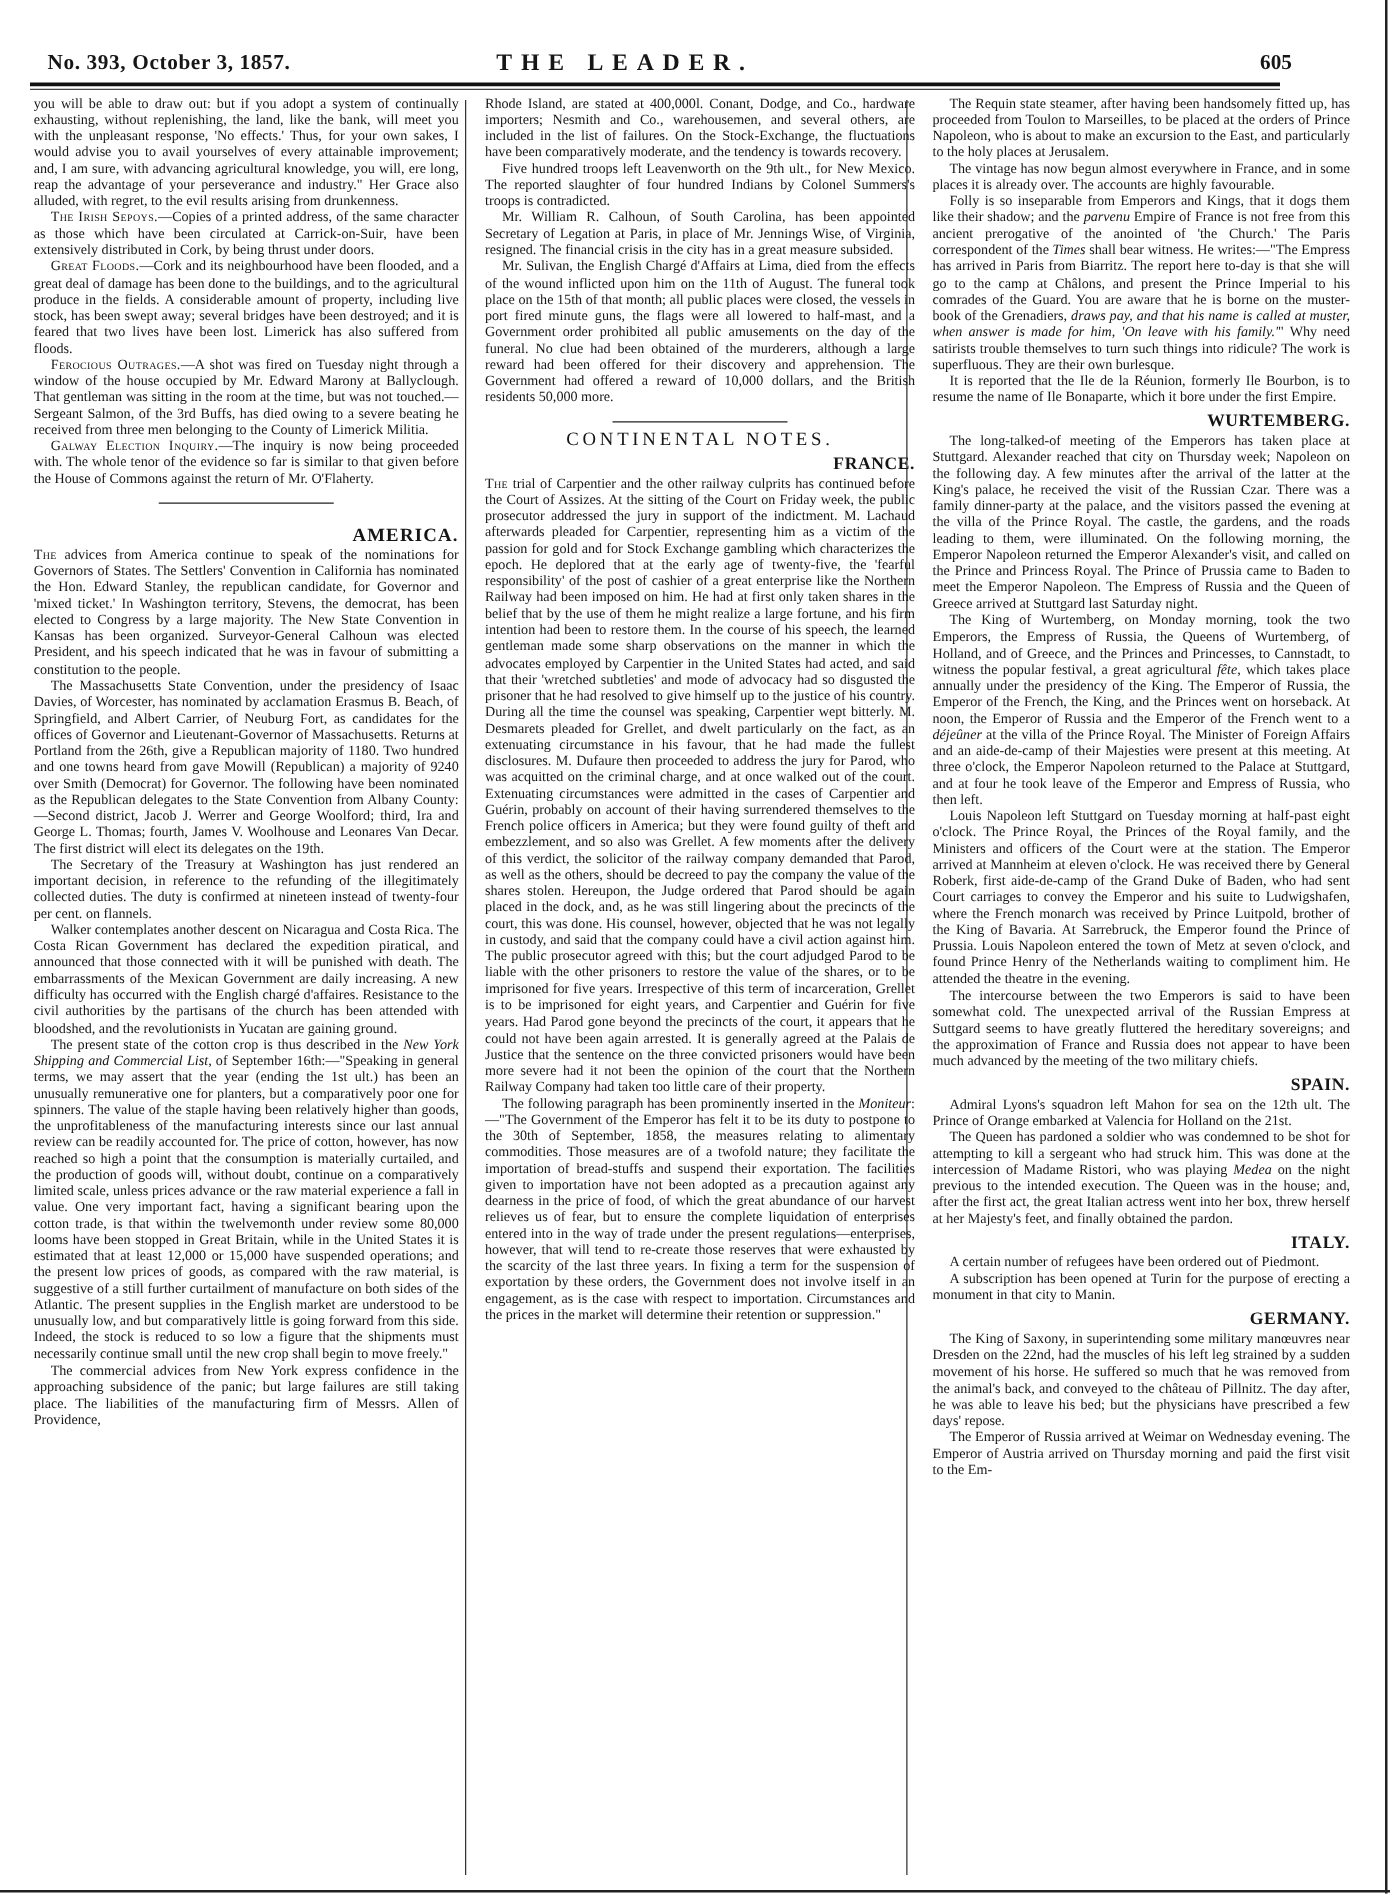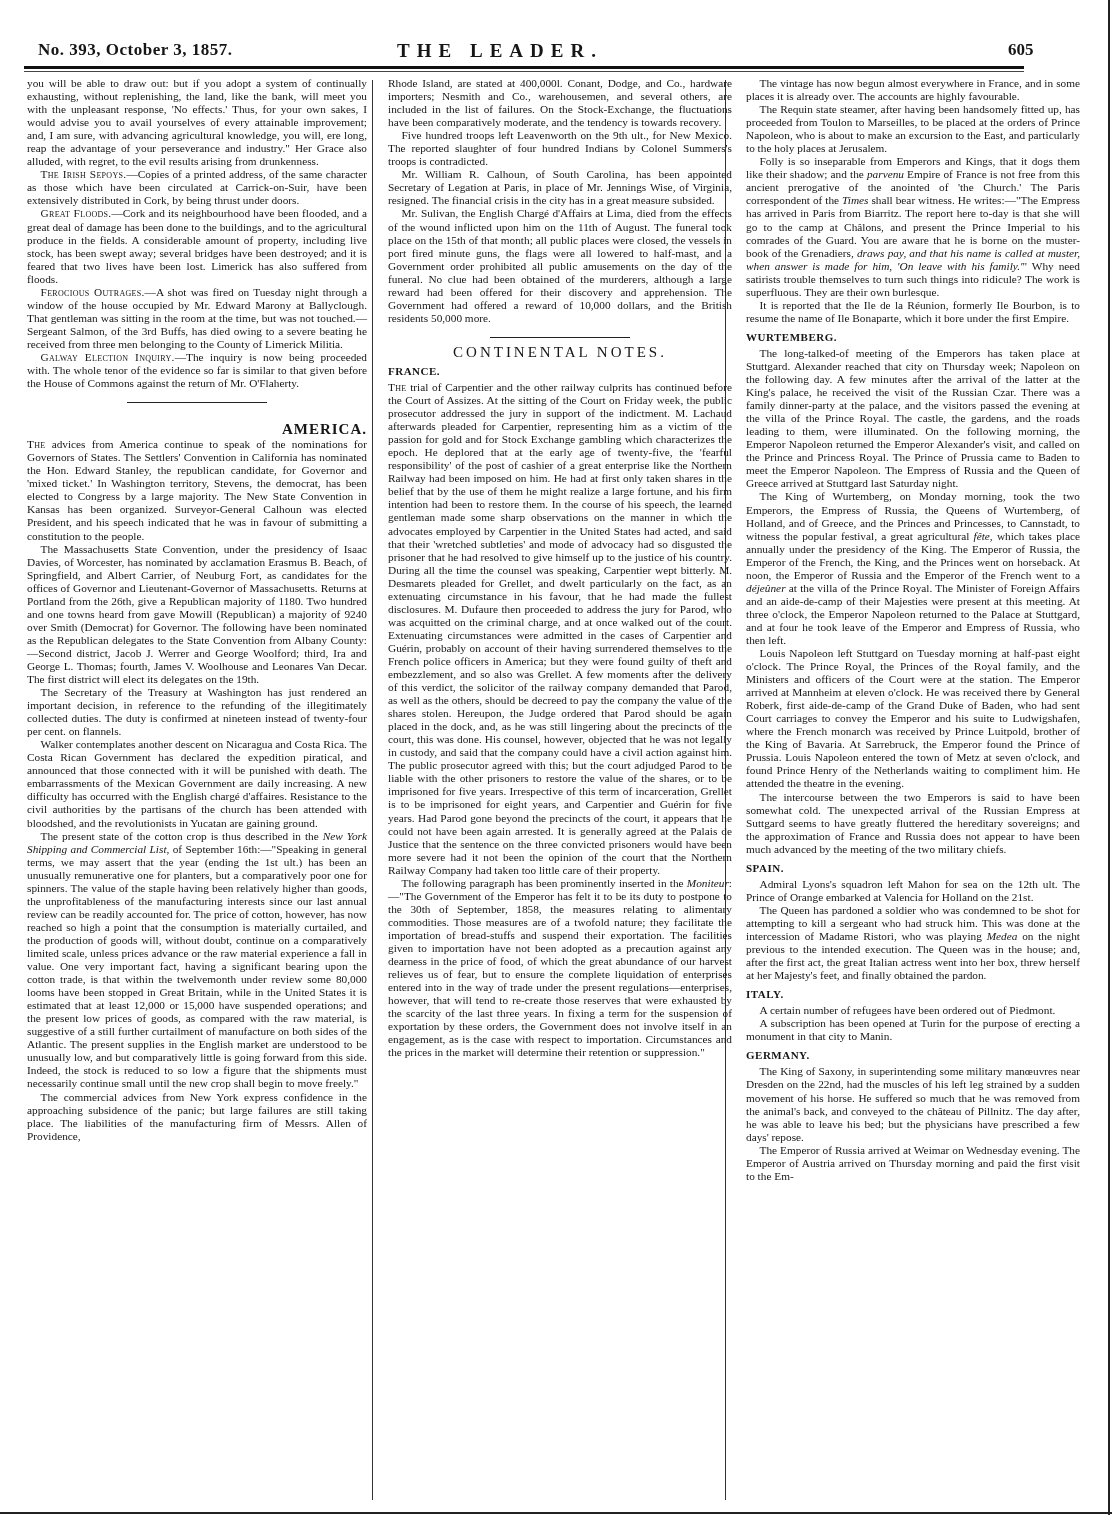--- a/index.html
+++ b/index.html
@@ -27,21 +27,21 @@
   .vr1 { left: 372px; }
   .vr2 { left: 725px; }
   .frame-r { position: absolute; left: 1108px; top: 0; width: 2px; height: 1515px; background: #222; }
   .frame-b { position: absolute; left: 0; top: 1512px; width: 1112px; height: 2px; background: #222; }
   p { margin: 0; text-indent: 1.2em; }
   p.noind { text-indent: 0; }
   .sc { font-variant: small-caps; letter-spacing: 0.3px; }
   .sec-rule { width: 140px; height: 1px; background: #222; margin: 12px auto 8px auto; }
   .sec-title { text-align: right; font-size: 15px; letter-spacing: 1px; margin: 20px 0 2px 0; font-weight: bold; }
   .sec-title-wide { text-align: center; font-size: 15px; letter-spacing: 3px; margin: 6px 0 2px 0; }
-  .sub-title { text-align: left; font-size: 11px; font-weight: bold; letter-spacing: 0.5px; margin: 6px 0 3px 0; }
+  .sub-title { text-align: right; font-size: 14px; font-weight: bold; letter-spacing: 0.5px; margin: 6px 0 3px 0; }
 </style>
 </head>
 <body>
 
 <div class="masthead">
   <span class="mh-left">No. 393, October 3, 1857.</span>
   <span class="mh-center">THE LEADER.</span>
   <span class="mh-right">605</span>
   <div class="rule-thick"></div>
   <div class="rule-thin"></div>
@@ -74,22 +74,22 @@
   <p>Mr. William R. Calhoun, of South Carolina, has been appointed Secretary of Legation at Paris, in place of Mr. Jennings Wise, of Virginia, resigned. The financial crisis in the city has in a great measure subsided.</p>
   <p>Mr. Sulivan, the English Chargé d'Affairs at Lima, died from the effects of the wound inflicted upon him on the 11th of August. The funeral took place on the 15th of that month; all public places were closed, the vessels in port fired minute guns, the flags were all lowered to half-mast, and a Government order prohibited all public amusements on the day of the funeral. No clue had been obtained of the murderers, although a large reward had been offered for their discovery and apprehension. The Government had offered a reward of 10,000 dollars, and the British residents 50,000 more.</p>
   <div class="sec-rule"></div>
   <div class="sec-title-wide">CONTINENTAL NOTES.</div>
   <div class="sub-title">FRANCE.</div>
   <p class="noind"><span class="sc">The</span><span> trial of Carpentier and the other railway culprits has continued before the Court of Assizes. At the sitting of the Court on Friday week, the public prosecutor addressed the jury in support of the indictment. M. Lachaud afterwards pleaded for Carpentier, representing him as a victim of the passion for gold and for Stock Exchange gambling which characterizes the epoch. He deplored that at the early age of twenty-five, the 'fearful responsibility' of the post of cashier of a great enterprise like the Northern Railway had been imposed on him. He had at first only taken shares in the belief that by the use of them he might realize a large fortune, and his firm intention had been to restore them. In the course of his speech, the learned gentleman made some sharp observations on the manner in which the advocates employed by Carpentier in the United States had acted, and said that their 'wretched subtleties' and mode of advocacy had so disgusted the prisoner that he had resolved to give himself up to the justice of his country. During all the time the counsel was speaking, Carpentier wept bitterly. M. Desmarets pleaded for Grellet, and dwelt particularly on the fact, as an extenuating circumstance in his favour, that he had made the fullest disclosures. M. Dufaure then proceeded to address the jury for Parod, who was acquitted on the criminal charge, and at once walked out of the court. Extenuating circumstances were admitted in the cases of Carpentier and Guérin, probably on account of their having surrendered themselves to the French police officers in America; but they were found guilty of theft and embezzlement, and so also was Grellet. A few moments after the delivery of this verdict, the solicitor of the railway company demanded that Parod, as well as the others, should be decreed to pay the company the value of the shares stolen. Hereupon, the Judge ordered that Parod should be again placed in the dock, and, as he was still lingering about the precincts of the court, this was done. His counsel, however, objected that he was not legally in custody, and said that the company could have a civil action against him. The public prosecutor agreed with this; but the court adjudged Parod to be liable with the other prisoners to restore the value of the shares, or to be imprisoned for five years. Irrespective of this term of incarceration, Grellet is to be imprisoned for eight years, and Carpentier and Guérin for five years. Had Parod gone beyond the precincts of the court, it appears that he could not have been again arrested. It is generally agreed at the Palais de Justice that the sentence on the three convicted prisoners would have been more severe had it not been the opinion of the court that the Northern Railway Company had taken too little care of their property.</span></p>
   <p><span>The following paragraph has been prominently inserted in the </span><i>Moniteur</i><span>:—"The Government of the Emperor has felt it to be its duty to postpone to the 30th of September, 1858, the measures relating to alimentary commodities. Those measures are of a twofold nature; they facilitate the importation of bread-stuffs and suspend their exportation. The facilities given to importation have not been adopted as a precaution against any dearness in the price of food, of which the great abundance of our harvest relieves us of fear, but to ensure the complete liquidation of enterprises entered into in the way of trade under the present regulations—enterprises, however, that will tend to re-create those reserves that were exhausted by the scarcity of the last three years. In fixing a term for the suspension of exportation by these orders, the Government does not involve itself in an engagement, as is the case with respect to importation. Circumstances and the prices in the market will determine their retention or suppression."</span></p>
 </div>
 
 <div class="col col3">
+  <p>The Requin state steamer, after having been handsomely fitted up, has proceeded from Toulon to Marseilles, to be placed at the orders of Prince Napoleon, who is about to make an excursion to the East, and particularly to the holy places at Jerusalem.</p>
   <p>The vintage has now begun almost everywhere in France, and in some places it is already over. The accounts are highly favourable.</p>
-  <p>The Requin state steamer, after having been handsomely fitted up, has proceeded from Toulon to Marseilles, to be placed at the orders of Prince Napoleon, who is about to make an excursion to the East, and particularly to the holy places at Jerusalem.</p>
   <p><span>Folly is so inseparable from Emperors and Kings, that it dogs them like their shadow; and the </span><i>parvenu</i><span> Empire of France is not free from this ancient prerogative of the anointed of 'the Church.' The Paris correspondent of the </span><i>Times</i><span> shall bear witness. He writes:—"The Empress has arrived in Paris from Biarritz. The report here to-day is that she will go to the camp at Châlons, and present the Prince Imperial to his comrades of the Guard. You are aware that he is borne on the muster-book of the Grenadiers, </span><i>draws pay, and that his name is called at muster, when answer is made for him, 'On leave with his family.'</i><span>" Why need satirists trouble themselves to turn such things into ridicule? The work is superfluous. They are their own burlesque.</span></p>
   <p>It is reported that the Ile de la Réunion, formerly Ile Bourbon, is to resume the name of Ile Bonaparte, which it bore under the first Empire.</p>
   <div class="sub-title">WURTEMBERG.</div>
   <p>The long-talked-of meeting of the Emperors has taken place at Stuttgard. Alexander reached that city on Thursday week; Napoleon on the following day. A few minutes after the arrival of the latter at the King's palace, he received the visit of the Russian Czar. There was a family dinner-party at the palace, and the visitors passed the evening at the villa of the Prince Royal. The castle, the gardens, and the roads leading to them, were illuminated. On the following morning, the Emperor Napoleon returned the Emperor Alexander's visit, and called on the Prince and Princess Royal. The Prince of Prussia came to Baden to meet the Emperor Napoleon. The Empress of Russia and the Queen of Greece arrived at Stuttgard last Saturday night.</p>
   <p><span>The King of Wurtemberg, on Monday morning, took the two Emperors, the Empress of Russia, the Queens of Wurtemberg, of Holland, and of Greece, and the Princes and Princesses, to Cannstadt, to witness the popular festival, a great agricultural </span><i>fête</i><span>, which takes place annually under the presidency of the King. The Emperor of Russia, the Emperor of the French, the King, and the Princes went on horseback. At noon, the Emperor of Russia and the Emperor of the French went to a </span><i>déjeûner</i><span> at the villa of the Prince Royal. The Minister of Foreign Affairs and an aide-de-camp of their Majesties were present at this meeting. At three o'clock, the Emperor Napoleon returned to the Palace at Stuttgard, and at four he took leave of the Emperor and Empress of Russia, who then left.</span></p>
   <p>Louis Napoleon left Stuttgard on Tuesday morning at half-past eight o'clock. The Prince Royal, the Princes of the Royal family, and the Ministers and officers of the Court were at the station. The Emperor arrived at Mannheim at eleven o'clock. He was received there by General Roberk, first aide-de-camp of the Grand Duke of Baden, who had sent Court carriages to convey the Emperor and his suite to Ludwigshafen, where the French monarch was received by Prince Luitpold, brother of the King of Bavaria. At Sarrebruck, the Emperor found the Prince of Prussia. Louis Napoleon entered the town of Metz at seven o'clock, and found Prince Henry of the Netherlands waiting to compliment him. He attended the theatre in the evening.</p>
   <p>The intercourse between the two Emperors is said to have been somewhat cold. The unexpected arrival of the Russian Empress at Suttgard seems to have greatly fluttered the hereditary sovereigns; and the approximation of France and Russia does not appear to have been much advanced by the meeting of the two military chiefs.</p>
   <div class="sub-title">SPAIN.</div>
   <p>Admiral Lyons's squadron left Mahon for sea on the 12th ult. The Prince of Orange embarked at Valencia for Holland on the 21st.</p>
   <p><span>The Queen has pardoned a soldier who was condemned to be shot for attempting to kill a sergeant who had struck him. This was done at the intercession of Madame Ristori, who was playing </span><i>Medea</i><span> on the night previous to the intended execution. The Queen was in the house; and, after the first act, the great Italian actress went into her box, threw herself at her Majesty's feet, and finally obtained the pardon.</span></p>

